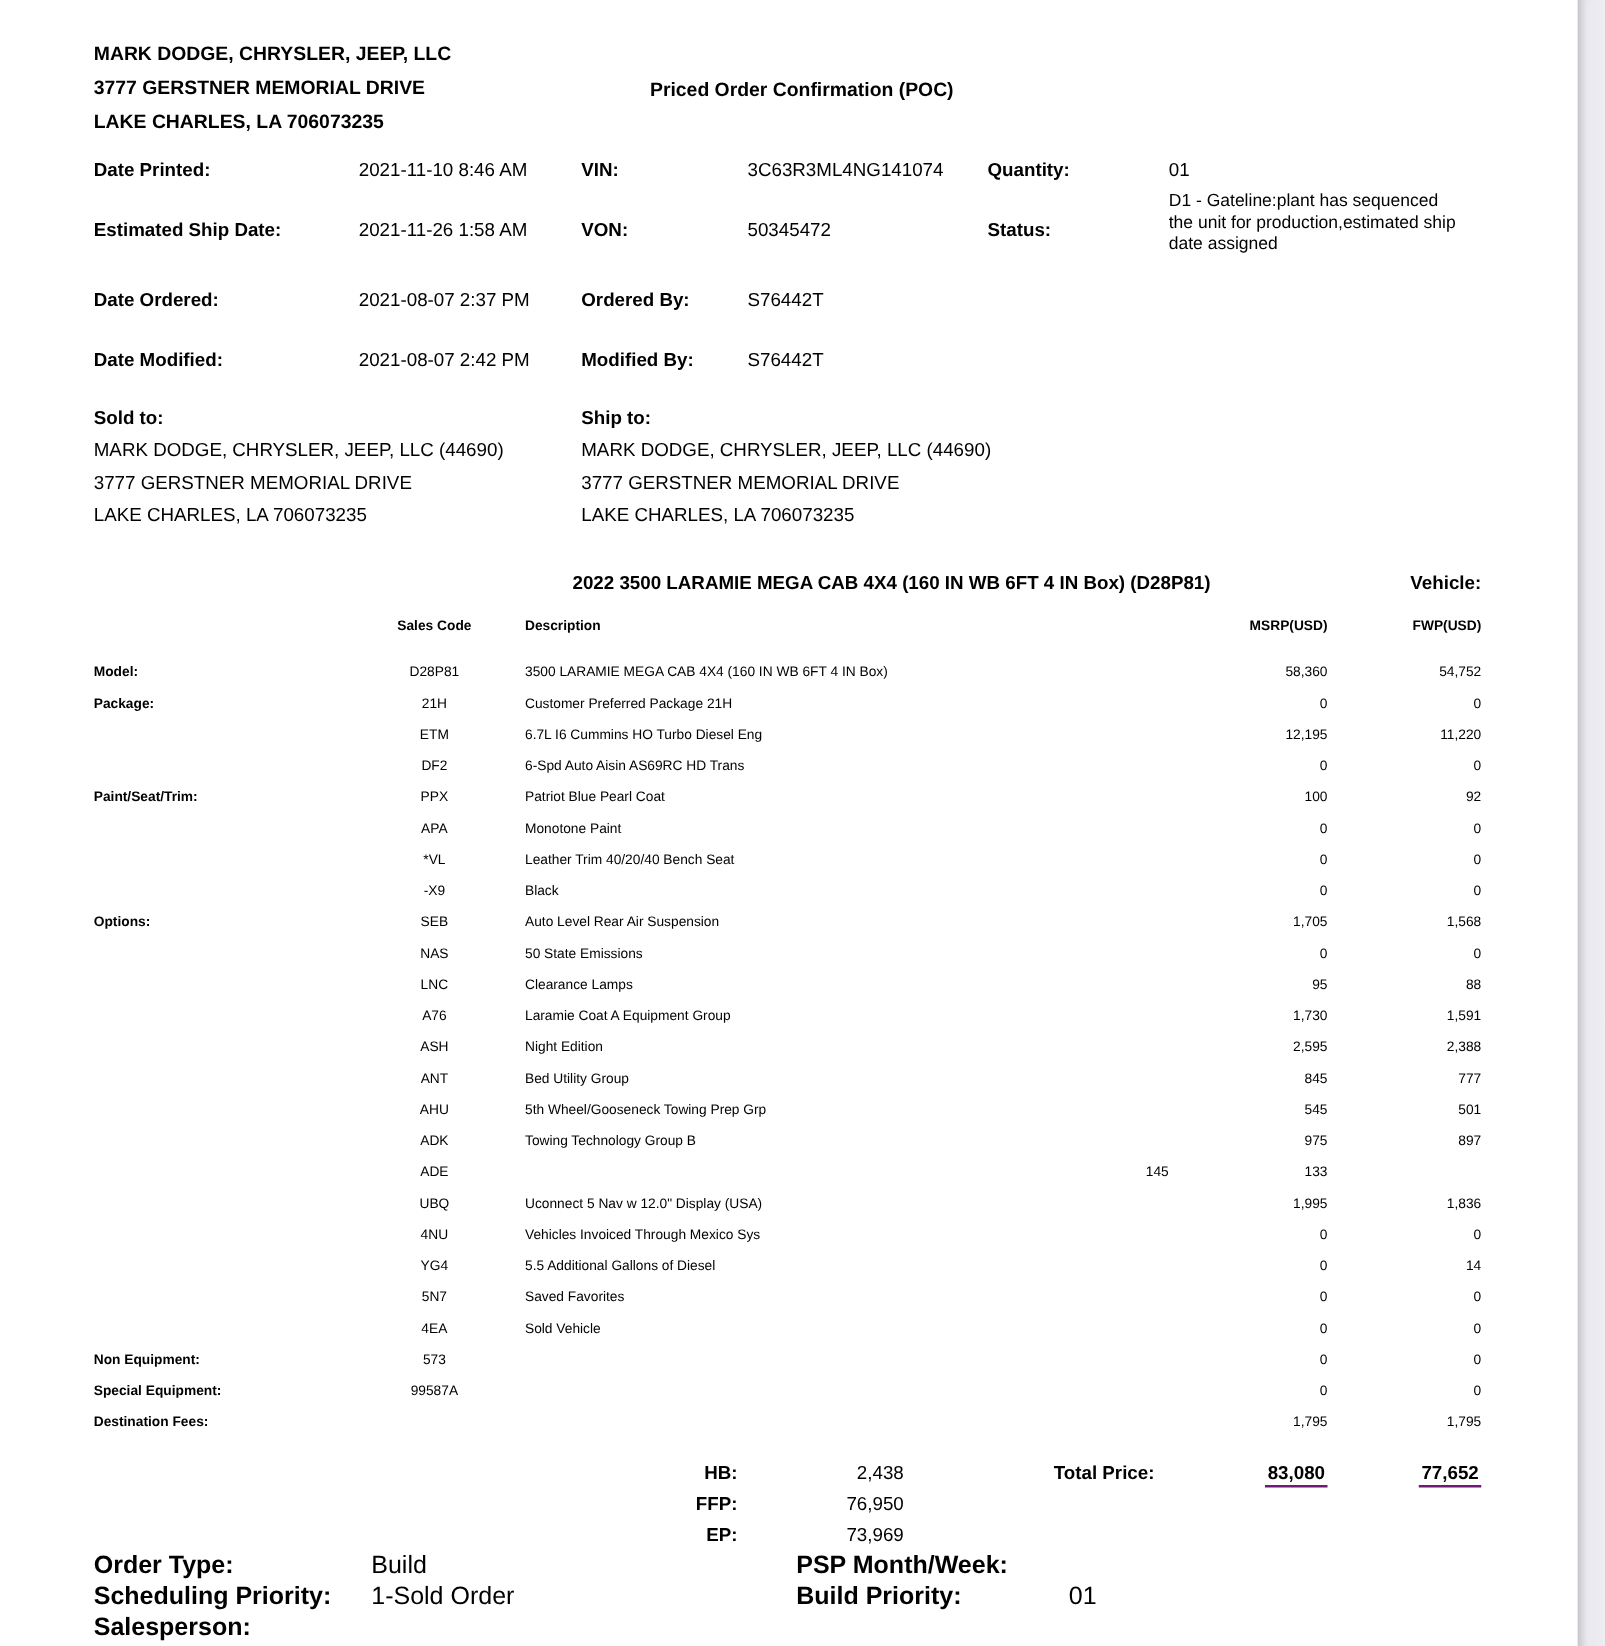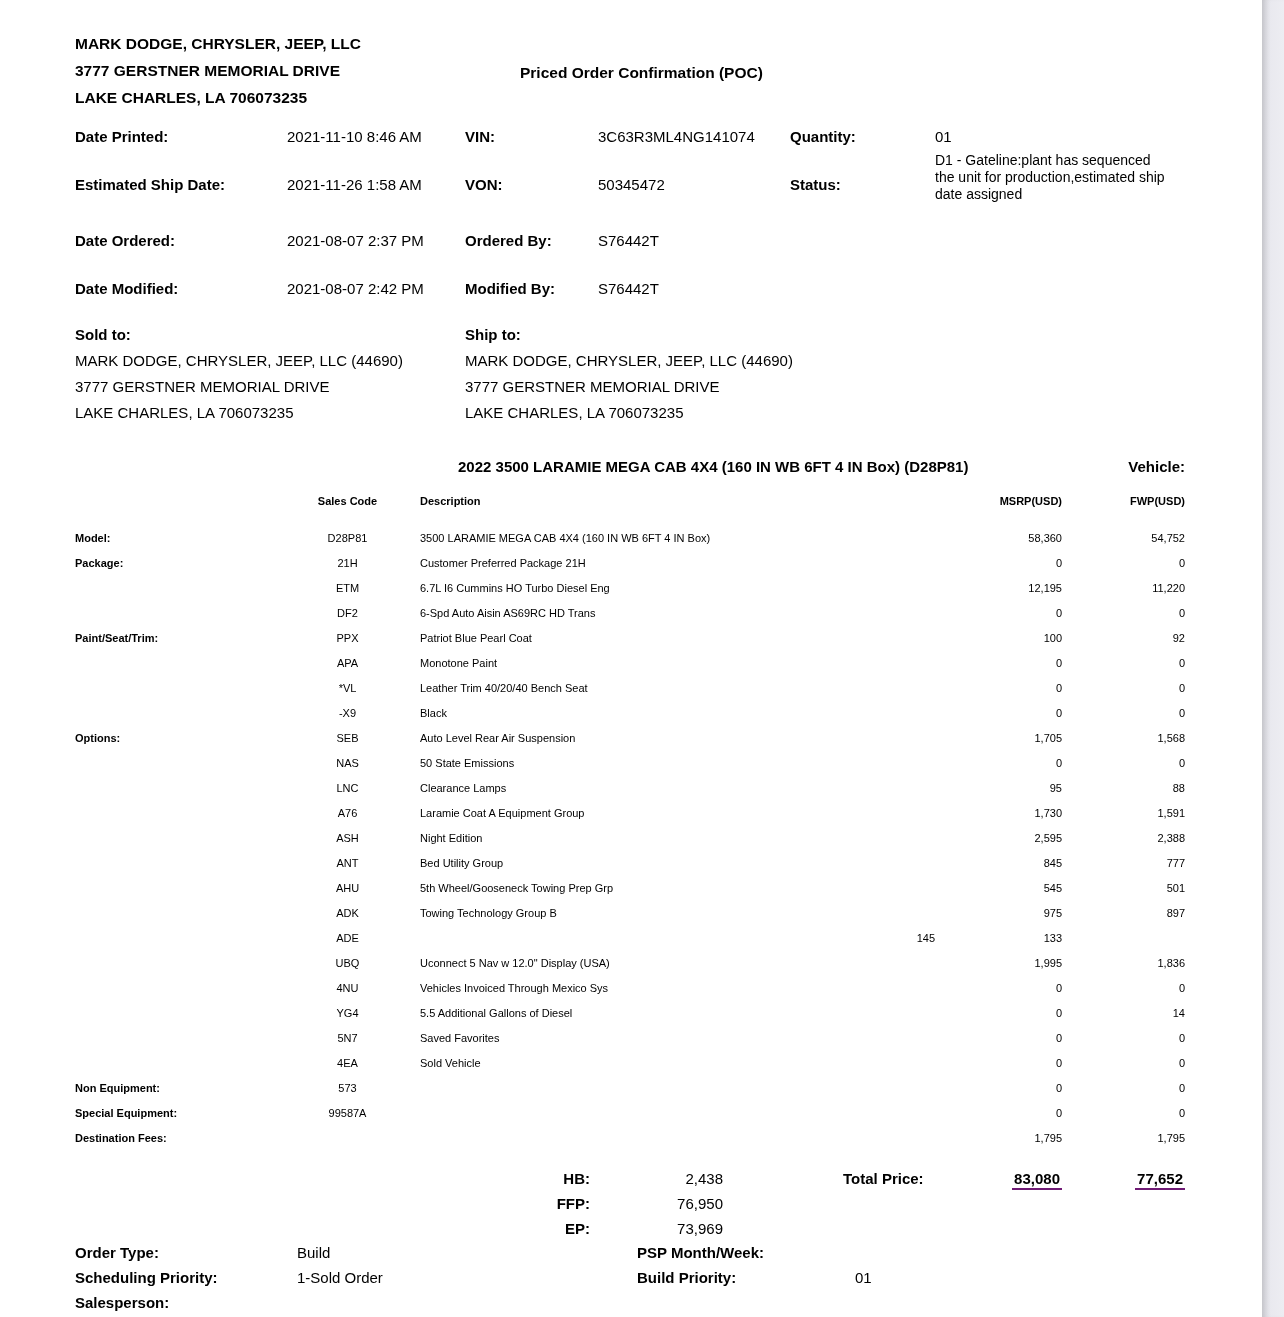--- a/index.html
+++ b/index.html
@@ -42,21 +42,21 @@
   
   .totals { position:absolute; top:1166px; left:75px; width:1110px; font-size:15px; }
   .totrow { display:grid; grid-template-columns:515px 133px 120px 150px 69px 123px; height:25px; align-items:center; }
   .t-lbl { font-weight:bold; text-align:right; }
   .t-val { text-align:right; }
   .t-price-lbl { font-weight:bold; }
   .t-grand { text-align:right; }
   .t-grand span { font-weight:bold; border-bottom:2px solid #701a75; padding:0 2px 1px; }
 
   
-  .footer-fields { position:absolute; top:1240px; left:75px; width:1110px; font-size:15px; }
+  .footer-fields { position:absolute; top:1240px; left:75px; width:1110px; font-size:20px; }
   .frow { display:grid; grid-template-columns:222px 340px 218px 330px; height:25px; align-items:center; }
   .f-lbl { font-weight:bold; }
 </style>
 </head>
 <body>
 
 <div class="canvas">
 
   <div class="dealer-block">
     <div>MARK DODGE, CHRYSLER, JEEP, LLC</div>

